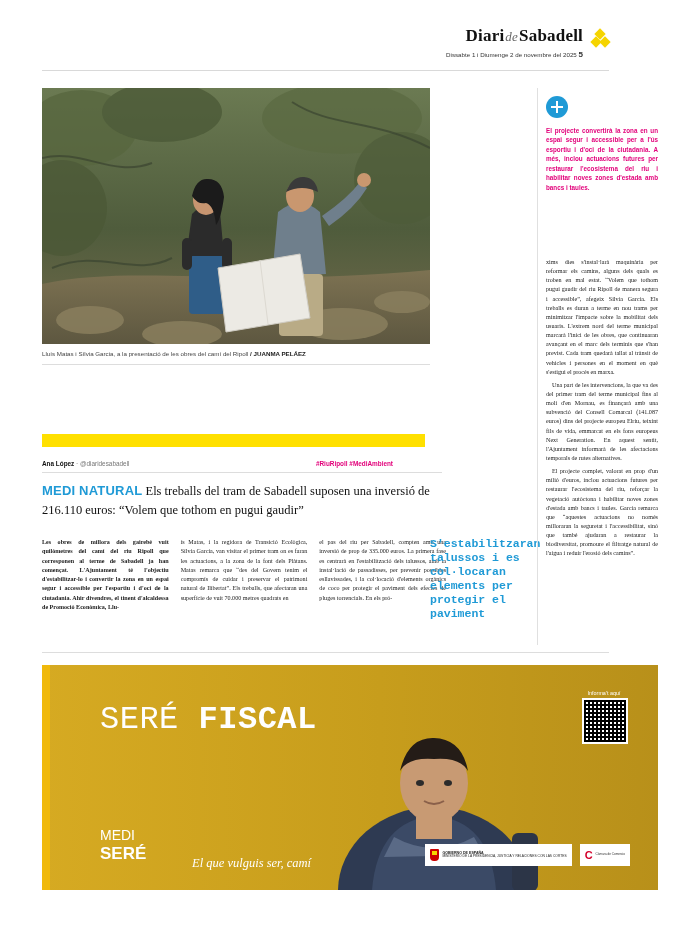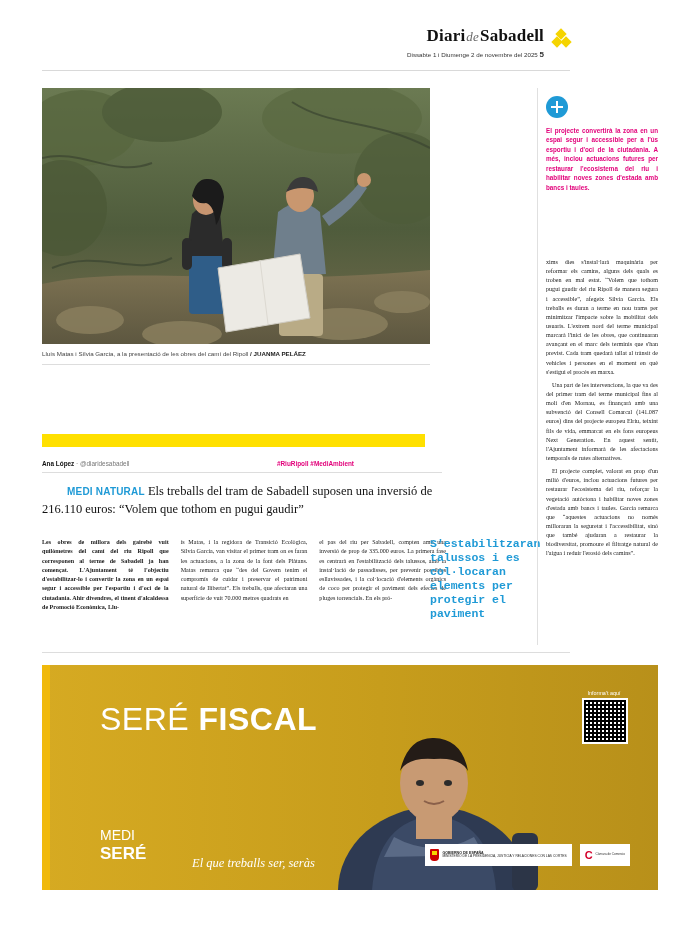--- a/index.html
+++ b/index.html
@@ -4,21 +4,21 @@
 <style>
   html, body { margin:0; padding:0; }
   body {
     width:700px; height:945px;
     background:#ffffff;
     font-family:"Liberation Serif", serif;
     color:#1a1a1a;
     overflow:hidden;
     position:relative;
   }
-  .page { position:relative; width:612px; height:945px; }
+  .page { position:relative; width:612px; height:945px;padding-left:39px; }
 
   
   .masthead {
     position:absolute; top:24px; left:42px; right:42px;
     height:44px;
   }
   .masthead-logo {
     position:absolute; right:26px; top:2px;
     font-family:"Liberation Serif", serif;
     font-size:17px; letter-spacing:.2px;
@@ -104,22 +104,22 @@
   }
 
   
   .subhead {
     position:absolute; left:42px; top:482px; width:404px;
     font-family:"Liberation Serif", serif;
     font-size:12.5px; line-height:1.45; color:#111;
   }
   .subhead .kicker {
     font-family:"Liberation Sans", sans-serif;
-    font-size:10px; font-weight:bold;
-    color:#1f9ad6; letter-spacing:.2px;margin-left:25px;
+    font-size:13px; font-weight:bold;
+    color:#1f9ad6; letter-spacing:.2px;
   }
 
   
   .body-cols {
     position:absolute; left:42px; top:538px;
     width:404px; height:110px;
     display:flex; gap:12px;
   }
   .bcol {
     width:127px;
@@ -176,21 +176,21 @@
     width:616px; height:225px;
     overflow:hidden;
     background:#c9a227;
   }
   .ad-left-band {
     position:absolute; left:0; top:0; width:8px; height:100%;
     background:#f0b90b;
   }
   .ad-title {
     position:absolute; left:58px; top:36px;
-    font-family:Liberation Sans, sans-serif;
+    font-family:Liberation Mono, monospace;
     font-size:32px; letter-spacing:.5px;
     color:#ffffff;
     text-align:center;
   }
   .ad-title b { color:#ffffff; font-weight:bold; }
   .ad-title .light { font-weight:normal; color:#ffffff; }
   .ad-becas {
     position:absolute; left:58px; top:163px;
     font-family:"Liberation Sans", sans-serif;
     font-size:14px; color:#ffffff; line-height:1.12;
@@ -393,21 +393,21 @@
       </g>
     </svg>
     <div class="ad-left-band"></div>
     <div class="ad-title">
       <span class="light">SERÉ </span><b>FISCAL</b>
     </div>
     <div class="ad-becas">
       <span>MEDI</span>
       <span class="b2">SERÉ</span>
     </div>
-    <div class="ad-slogan">El que treballs ser, seràs</div>
+    <div class="ad-slogan">El que vulguis ser, camí</div>
     <div class="qr-label">Informa't aquí</div>
     <div class="qr">
         <i></i>
       </div>
     <div class="gov-logos">
       <div class="gov-box">
         <span class="shield"></span>
         <span class="txt">
           <b>GOBIERNO DE ESPAÑA</b>
           <span>MINISTERIO DE LA PRESIDENCIA, JUSTICIA Y RELACIONES CON LAS CORTES</span>

